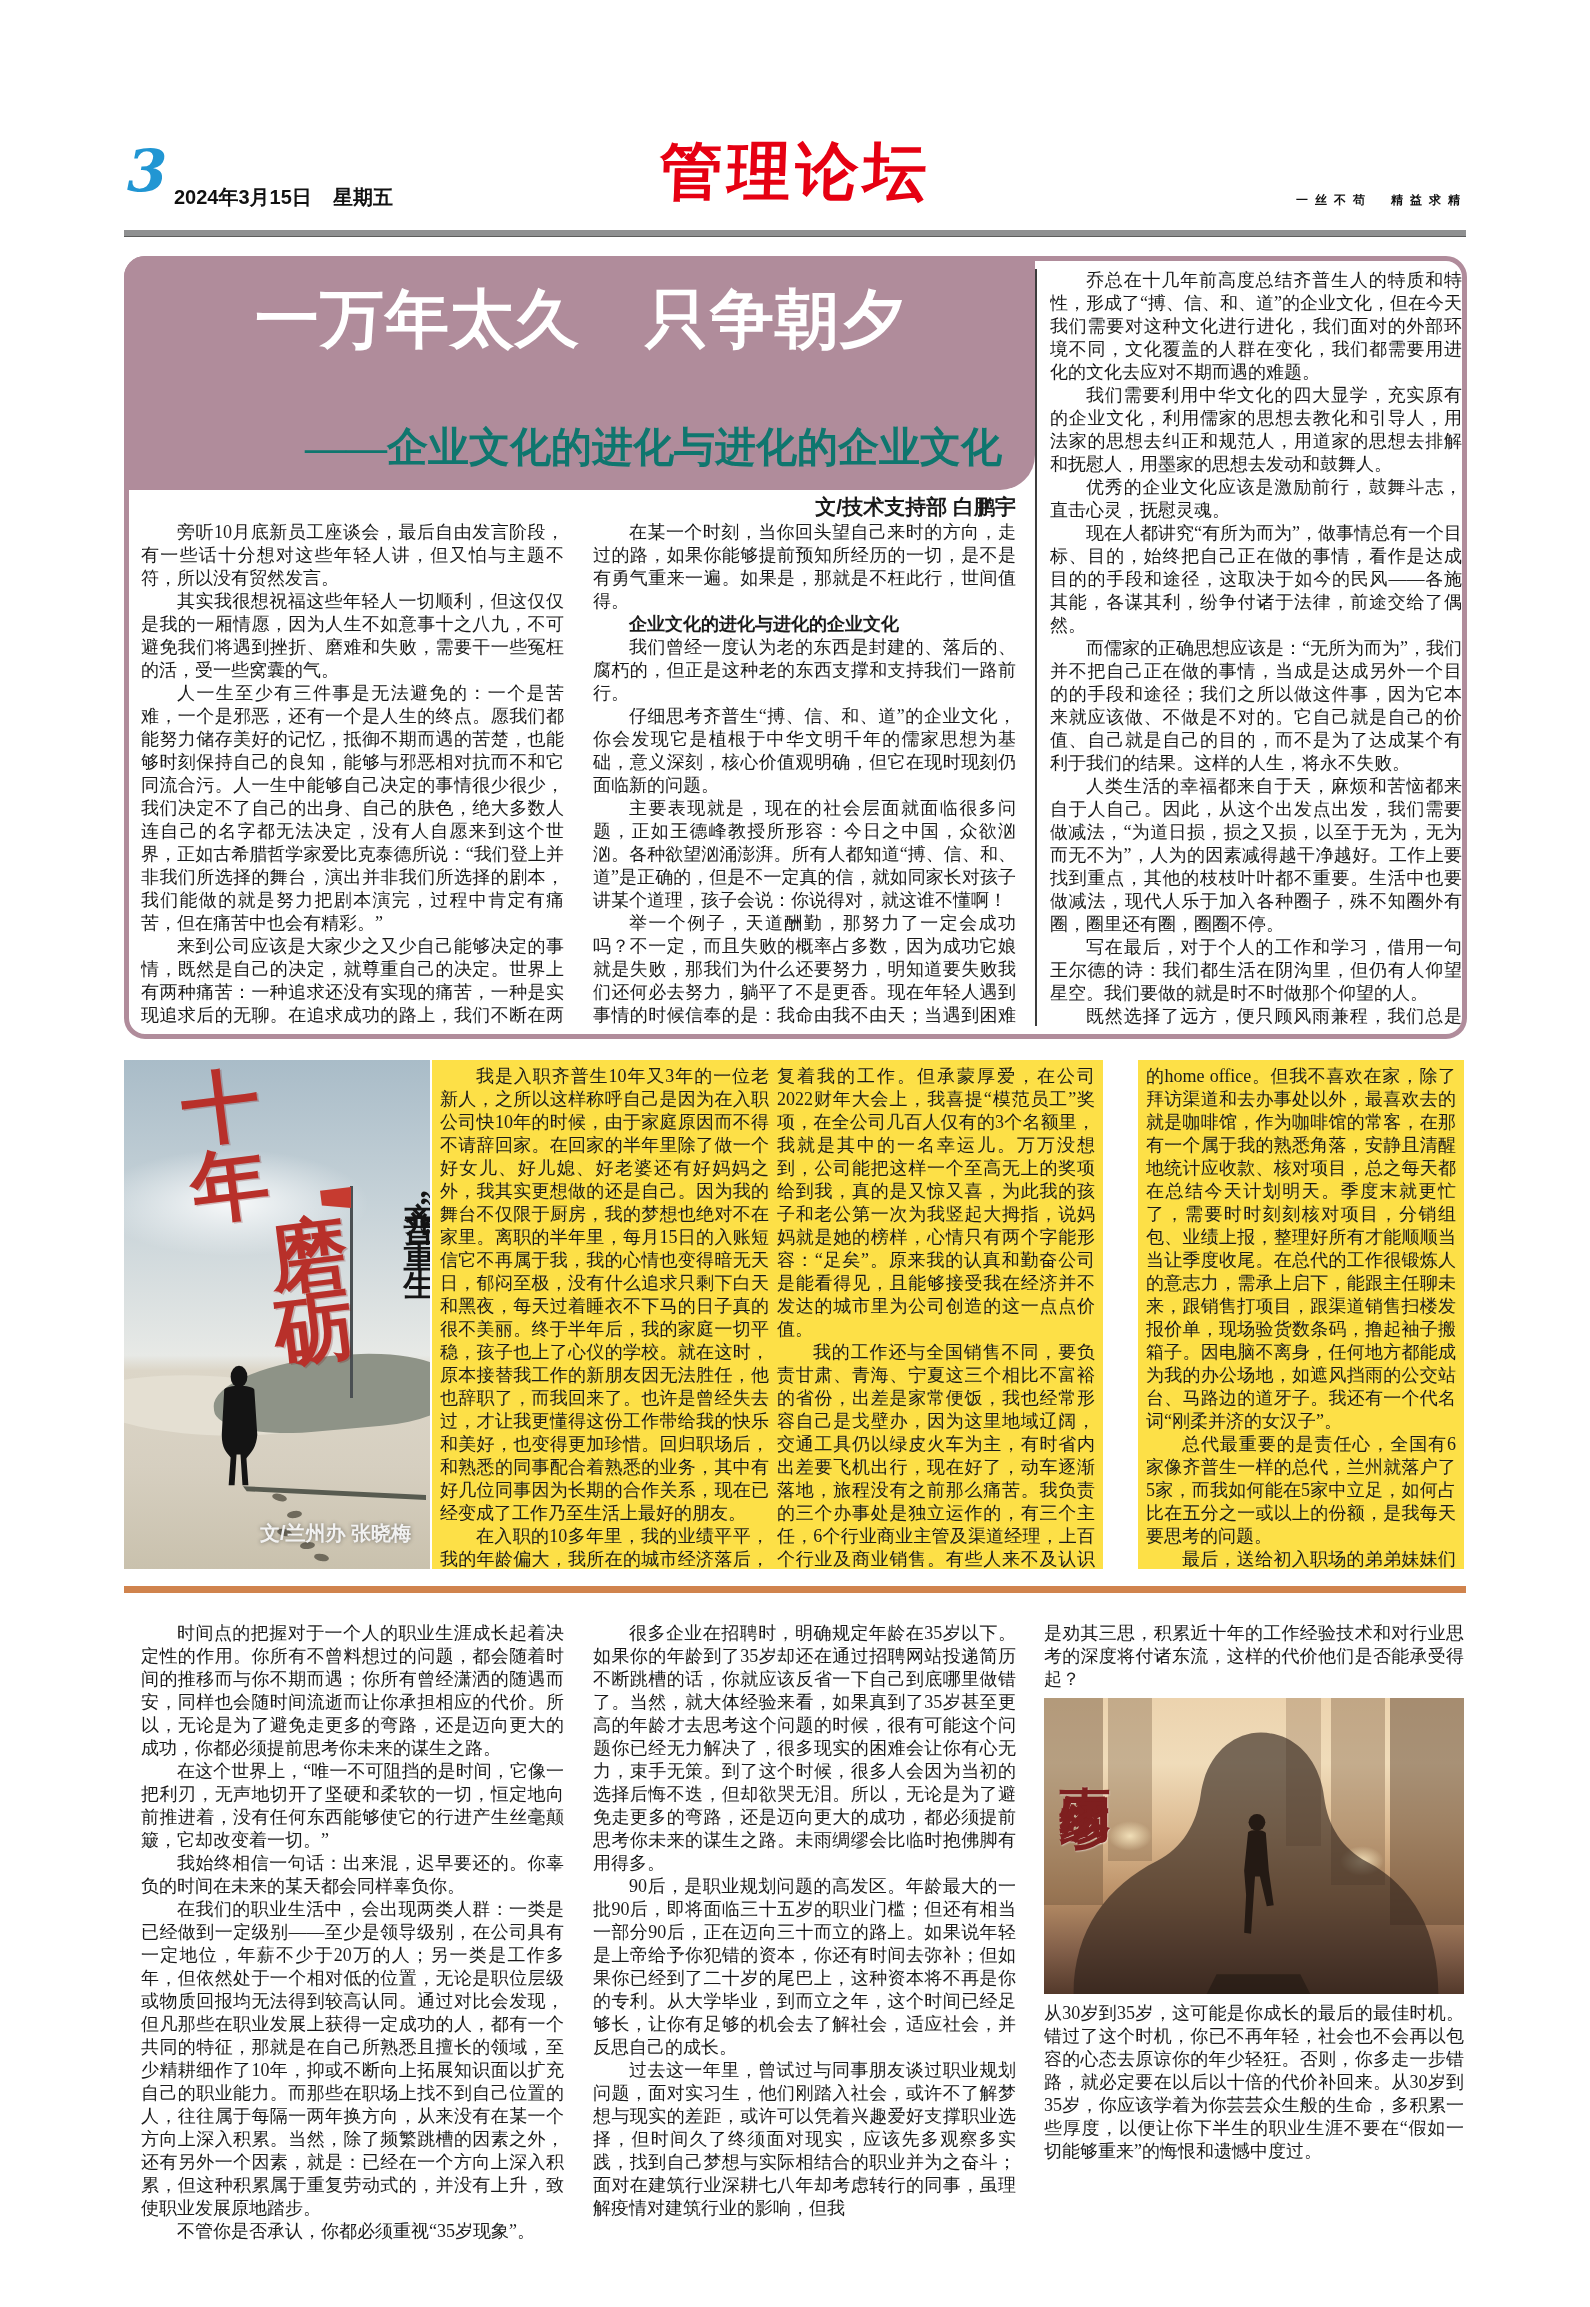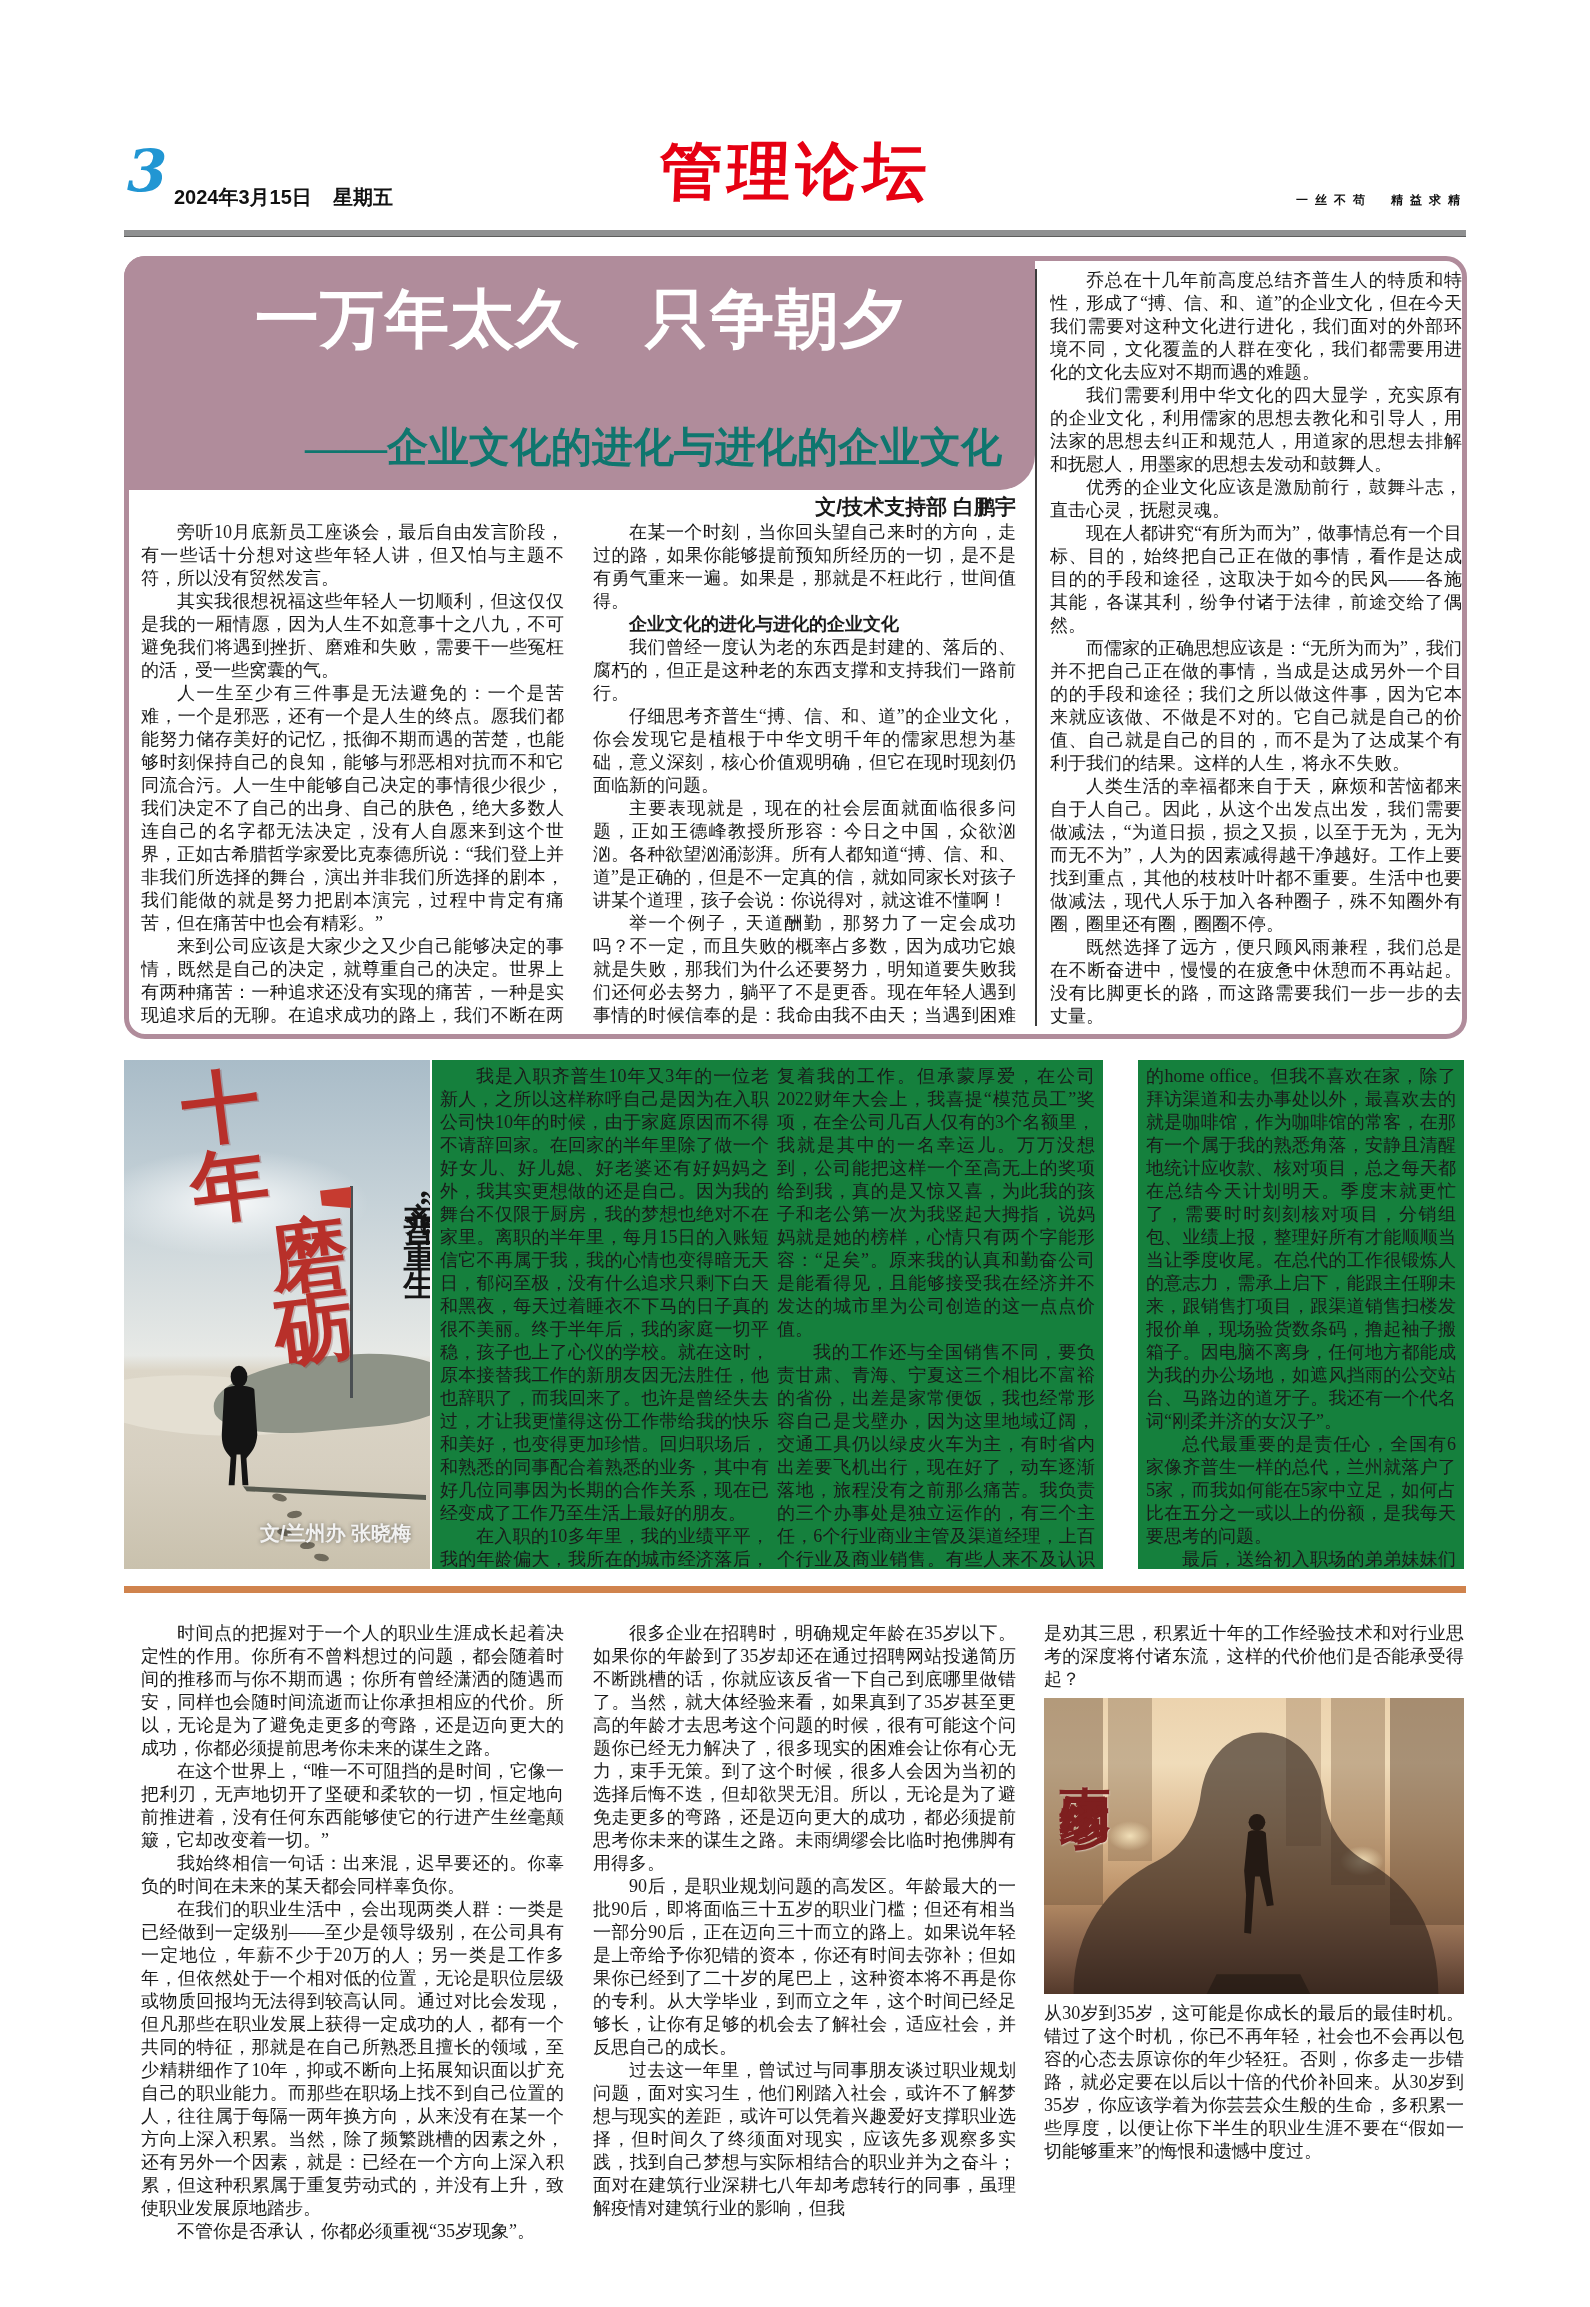--- a/index.html
+++ b/index.html
@@ -33,21 +33,21 @@
   .body-text{font-size:18px;line-height:23px;text-align:justify;}
   .body-text p{margin:0;}
   p.indent{text-indent:2em;}
   p.noindent{text-indent:0;}
   .subhead{font-weight:bold;text-indent:2em;}
   .a1-col1{left:141px;top:521px;width:423px;height:506px;}
   .a1-col2{left:593px;top:521px;width:423px;height:506px;}
   .a1-col3{left:1050px;top:269px;width:412px;height:758px;}
 
   
-  .a2-panel{background:#15803d;padding:5px 8px;font-family:Liberation Serif, serif;}
+  .a2-panel{background:#fde047;padding:5px 8px;font-family:Liberation Serif, serif;}
   .a2-col1{left:432px;top:1060px;width:329px;height:499px;}
   .a2-col2{left:769px;top:1060px;width:318px;height:499px;}
   .a2-col3{left:1138px;top:1060px;width:310px;height:499px;}
   .mid-rule{left:124px;top:1586px;width:1342px;height:7.4px;background:#d0834d;}
 
   
   .a2-img{left:124px;top:1060px;width:306px;height:509px;overflow:hidden;
           background:linear-gradient(180deg,#a9bcc8 0%,#c6d2d8 28%,#e7e9e6 58%,#dcd6c8 61%,#d6cfc0 80%,#c9c1ad 100%);}
   .cloud{position:absolute;left:-30px;top:89px;width:276px;height:108px;border-radius:50%;
          background:radial-gradient(ellipse at center,rgba(255,255,255,.85),rgba(255,255,255,0) 70%);}
@@ -121,20 +121,21 @@
     <span><p class="indent">我们曾经一度认为老的东西是封建的、落后的、腐朽的，但正是这种老的东西支撑和支持我们一路前行。</p><p class="indent">仔细思考齐普生“搏、信、和、道”的企业文化，你会发现它是植根于中华文明千年的儒家思想为基础，意义深刻，核心价值观明确，但它在现时现刻仍面临新的问题。</p><p class="indent">主要表现就是，现在的社会层面就面临很多问题，正如王德峰教授所形容：今日之中国，众欲汹汹。各种欲望汹涌澎湃。所有人都知道“搏、信、和、道”是正确的，但是不一定真的信，就如同家长对孩子讲某个道理，孩子会说：你说得对，就这谁不懂啊！</p><p class="indent">举一个例子，天道酬勤，那努力了一定会成功吗？不一定，而且失败的概率占多数，因为成功它娘就是失败，那我们为什么还要努力，明知道要失败我们还何必去努力，躺平了不是更香。现在年轻人遇到事情的时候信奉的是：我命由我不由天；当遇到困难后，就变成：由不得我的时候，歇会先。所以企业文化需要对抗的不是没有文化，而是员工分裂的价值观和虚无主义。更加复杂，更加难缠。</p></span>
   </div>
 
   <div class="abs col body-text a1-col3">
       <p class="indent">乔总在十几年前高度总结齐普生人的特质和特性，形成了“搏、信、和、道”的企业文化，但在今天我们需要对这种文化进行进化，我们面对的外部环境不同，文化覆盖的人群在变化，我们都需要用进化的文化去应对不期而遇的难题。</p>
       <p class="indent">我们需要利用中华文化的四大显学，充实原有的企业文化，利用儒家的思想去教化和引导人，用法家的思想去纠正和规范人，用道家的思想去排解和抚慰人，用墨家的思想去发动和鼓舞人。</p>
       <p class="indent">优秀的企业文化应该是激励前行，鼓舞斗志，直击心灵，抚慰灵魂。</p>
       <p class="indent">现在人都讲究“有所为而为”，做事情总有一个目标、目的，始终把自己正在做的事情，看作是达成目的的手段和途径，这取决于如今的民风——各施其能，各谋其利，纷争付诸于法律，前途交给了偶然。</p>
       <p class="indent">而儒家的正确思想应该是：“无所为而为”，我们并不把自己正在做的事情，当成是达成另外一个目的的手段和途径；我们之所以做这件事，因为它本来就应该做、不做是不对的。它自己就是自己的价值、自己就是自己的目的，而不是为了达成某个有利于我们的结果。这样的人生，将永不失败。</p>
       <p class="indent">人类生活的幸福都来自于天，麻烦和苦恼都来自于人自己。因此，从这个出发点出发，我们需要做减法，“为道日损，损之又损，以至于无为，无为而无不为”，人为的因素减得越干净越好。工作上要找到重点，其他的枝枝叶叶都不重要。生活中也要做减法，现代人乐于加入各种圈子，殊不知圈外有圈，圈里还有圈，圈圈不停。</p>
+      <p class="indent">写在最后，对于个人的工作和学习，借用一句王尔德的诗：我们都生活在阴沟里，但仍有人仰望星空。我们要做的就是时不时做那个仰望的人。</p>
       <p class="indent">既然选择了远方，便只顾风雨兼程，我们总是在不断奋进中，慢慢的在疲惫中休憩而不再站起。没有比脚更长的路，而这路需要我们一步一步的去丈量。</p>
     </div>
 
   <div class="abs a2-img">
     <div class="cloud"></div>
     <div class="dune-light"></div>
     <div class="dune-dark"></div>
     <div class="flag-pole"></div>
     <div class="flag"></div>
 

